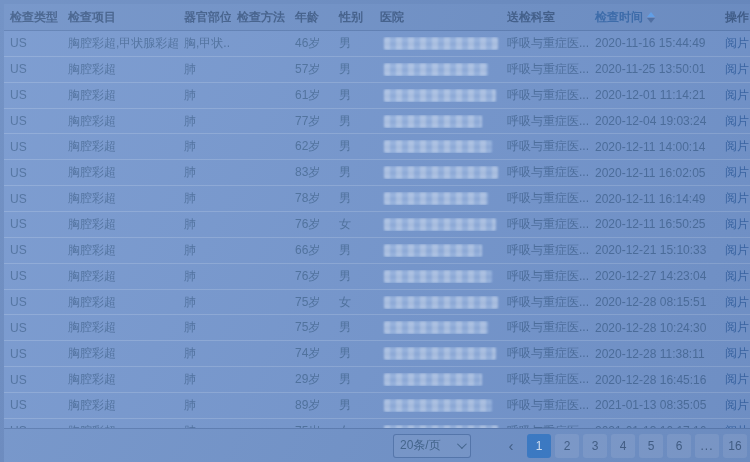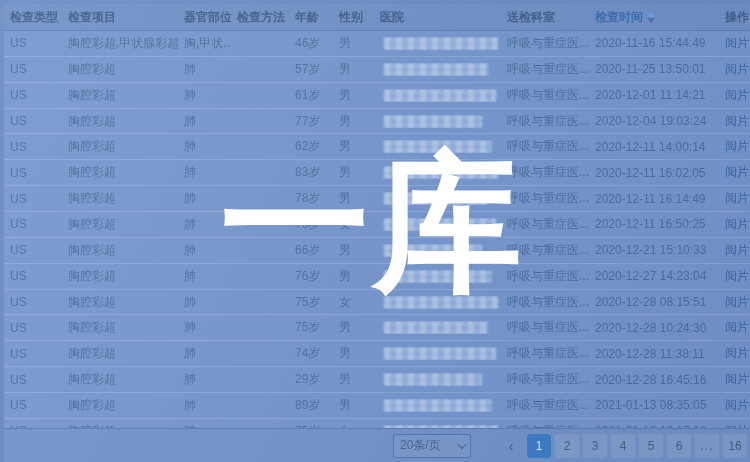--- a/index.html
+++ b/index.html
@@ -369,15 +369,14 @@
           <div class="pg">2</div>
           <div class="pg">3</div>
           <div class="pg">4</div>
           <div class="pg">5</div>
           <div class="pg">6</div>
           <div class="pg ellipsis">...</div>
           <div class="pg">16</div>
         </div>
     </div>
   </div>
-  <div class="watermark">一库</div>
   <div class="tint"></div>
 </div>
 
 </body></html>

